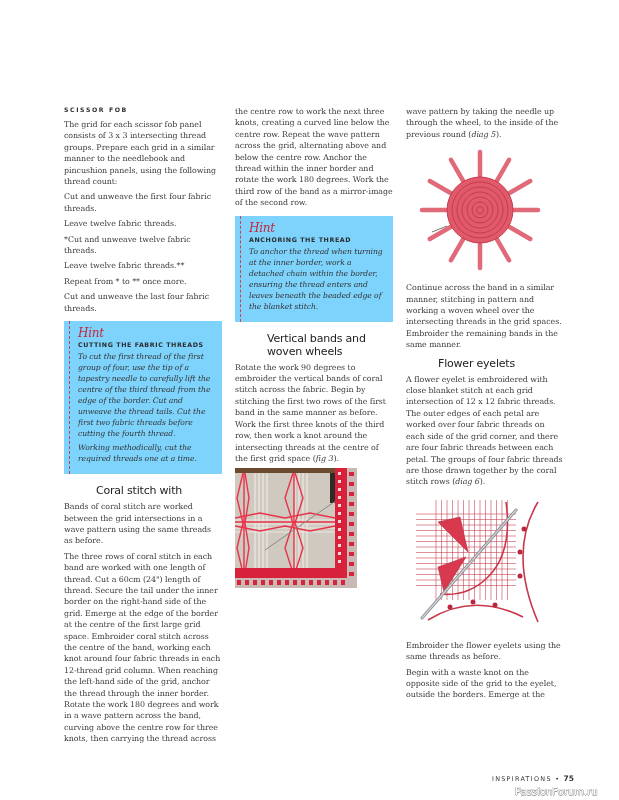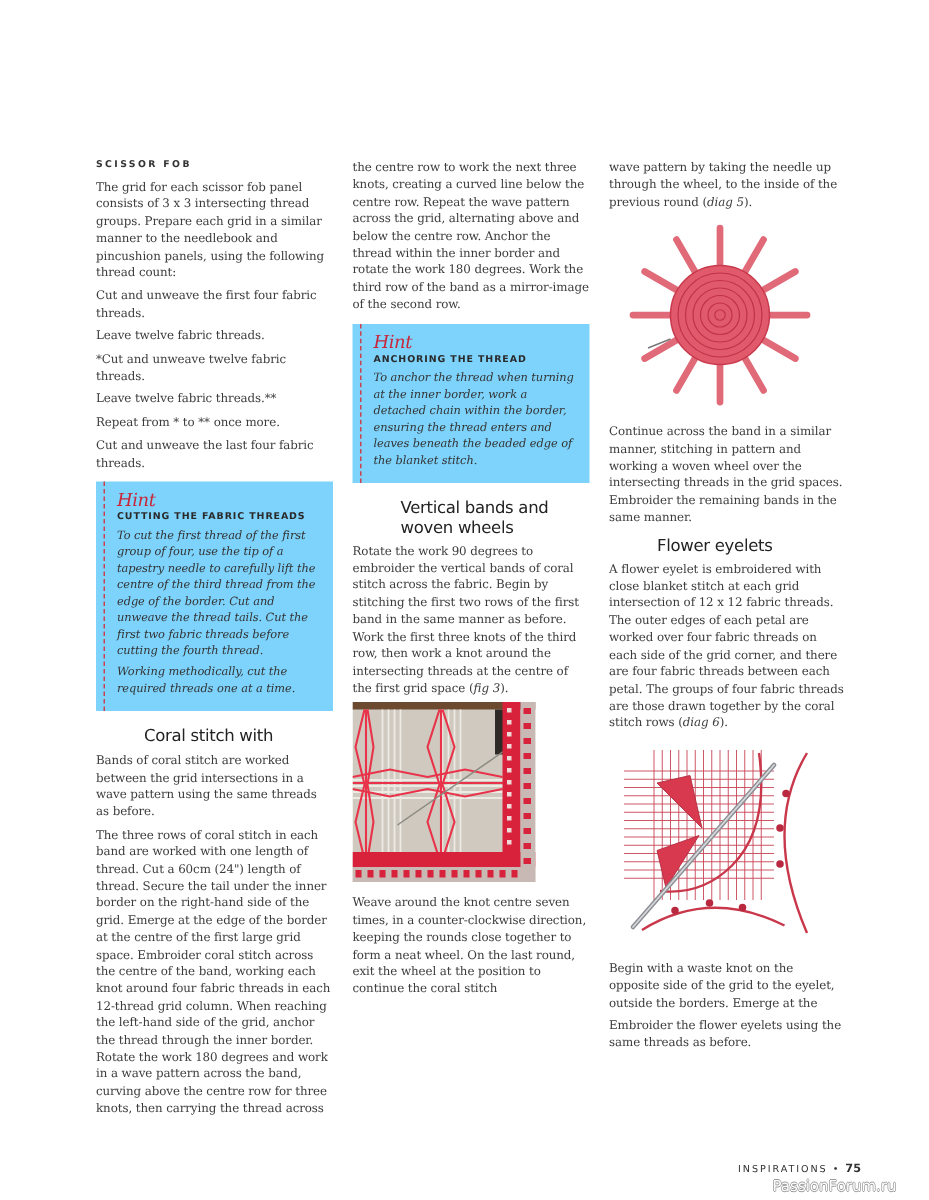--- a/index.html
+++ b/index.html
@@ -164,21 +164,20 @@
           <rect x="114" y="54" width="5" height="4"></rect>
         <rect x="114" y="64" width="5" height="4"></rect>
           <rect x="114" y="74" width="5" height="4"></rect>
         <rect x="114" y="84" width="5" height="4"></rect>
           <rect x="114" y="94" width="5" height="4"></rect>
         <rect x="114" y="104" width="5" height="4"></rect>
       </g>
     </svg>
   </div>
 
-  <p>Weave around the knot centre seven times, in a counter-clockwise direction, keeping the rounds close together to form a neat wheel. On the last round, exit the wheel at the position to continue the coral stitch</p>
 </div>
 
 <div id="col3" class="col">
   <p><span>wave pattern by taking the needle up through the wheel, to the inside of the previous round (</span><em>diag 5</em><span>).</span></p>
 
   <div class="figure">
     <svg id="wheel" viewBox="0 0 160 130">
       <g id="spokes" stroke="#e06a78" stroke-width="4.5" stroke-linecap="round">
           <line x1="80" y1="36" x2="80" y2="8"></line>
           <line x1="95" y1="40.01923788646684" x2="109" y2="15.770526580502555"></line>
@@ -257,22 +256,22 @@
           <circle cx="97" cy="113" r="2.5"></circle>
         <circle cx="126" cy="37" r="2.5"></circle>
           <circle cx="122" cy="60" r="2.5"></circle>
           <circle cx="122" cy="84" r="2.5"></circle>
       </g>
       <line x1="24" y1="126" x2="118" y2="18" stroke="#8a8d92" stroke-width="3" stroke-linecap="round"></line>
       <line x1="24" y1="126" x2="118" y2="18" stroke="#d5d7da" stroke-width="1.2" stroke-linecap="round"></line>
     </svg>
   </div>
 
+  <p>Embroider the flower eyelets using the same threads as before.</p>
   <p>Begin with a waste knot on the opposite side of the grid to the eyelet, outside the borders. Emerge at the</p>
-  <p>Embroider the flower eyelets using the same threads as before.</p>
 </div>
 
 <div class="footer">
   <span>INSPIRATIONS</span>
   <span>•</span>
   <span class="num">75</span>
 </div>
 <div class="watermark">PassionForum.ru</div>
 
 </body></html>

